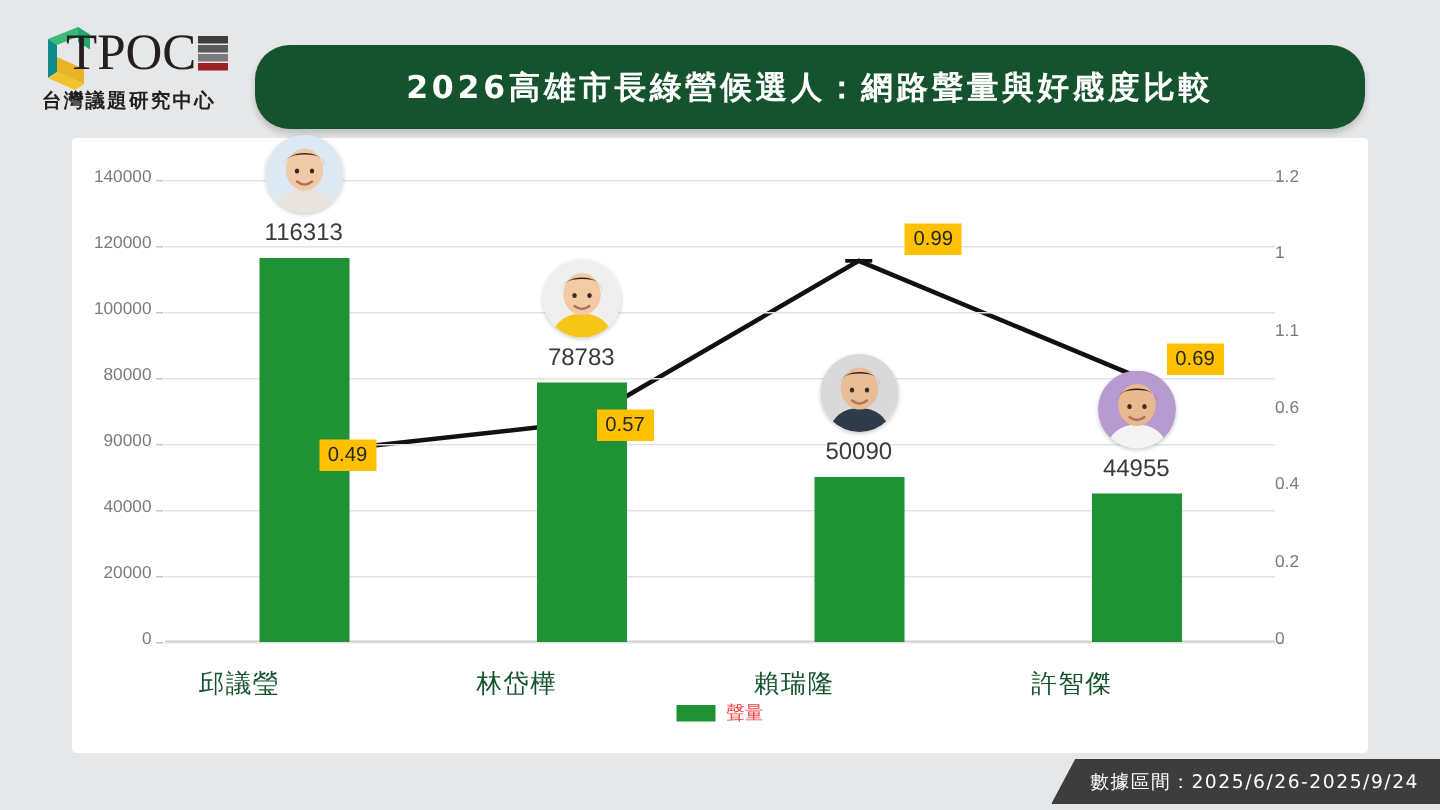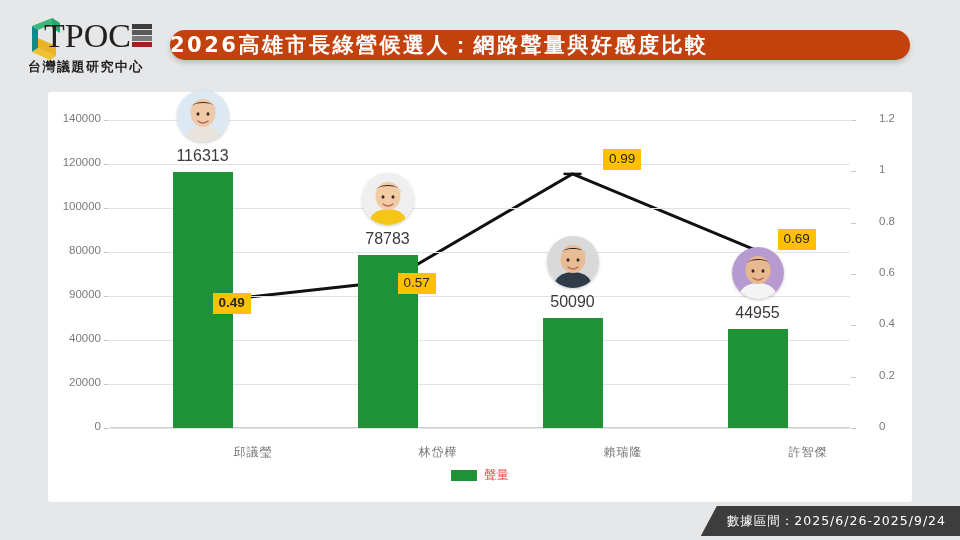--- a/index.html
+++ b/index.html
@@ -40,24 +40,24 @@
   .logo-badge i:nth-child(4){ background:#9b2123; }
   .logo-sub {
     position: absolute; left: 14px; top: 44px;
     font-size: 13px; font-weight: 700; color: #231f20;
     letter-spacing: 1.5px;
     font-family: "DejaVu Sans", sans-serif;
   }
 
   .title-pill {
     position: absolute; left: 170px; top: 30px;
-    width: 740px; height: 30px;
-    background: #c2410c;
+    width: 740px; height: 56px;
+    background: #14532d;
     border-radius: 23px;
-    display: flex; align-items: center; justify-content: flex-start;
+    display: flex; align-items: center; justify-content: center;
     box-shadow: 0 3px 5px rgba(0,0,0,0.18);
   }
   .title-pill span {
     color: #ffffff; font-size: 21px; font-weight: 700;
     letter-spacing: 2.5px;
     font-family: "DejaVu Sans", sans-serif;
     white-space: nowrap;
   }
 
   
@@ -79,40 +79,40 @@
   .axis-base {
     position: absolute; left: 0; width: 100%; height: 1px;
     background: #cfcfcf; bottom: 0;
   }
   .ytick-l, .ytick-r {
     position: absolute; font-size: 11.5px; color: #7a7a7a;
     font-family: "Liberation Sans", sans-serif;
     white-space: nowrap;
   }
   .ytick-l { right: 100%; margin-right: 9px; text-align: right; }
-  .ytick-r { left: 100%; margin-left: 29px; text-align: right; }
+  .ytick-r { left: 100%; margin-left: 0; text-align: right; }
   .tickmark-l, .tickmark-r {
     position: absolute; width: 5px; height: 1px; background: #c8c8c8;
   }
   .tickmark-l { right: 100%; margin-right: 1px; }
   .tickmark-r { left: 100%; margin-left: 1px; }
 
   .bar {
     position: absolute; bottom: 0; width: 60px;
     background: #1e9234;
   }
   .bar-value {
     position: absolute; width: 120px; text-align: center;
     font-size: 16px; color: #3a3a3a;
     font-family: "Liberation Sans", sans-serif;
   }
 
   .cat-label {
-    position: absolute; width: 140px; text-align: right;
-    font-size: 12px; color: #737373;
+    position: absolute; width: 140px; text-align: left;
+    font-size: 17px; color: #14532d;
     font-family: "DejaVu Sans", sans-serif;
     letter-spacing: 1px;
   }
 
   
   .avatar {
     position: absolute; width: 52px; height: 52px;
     border-radius: 50%; overflow: hidden;
     box-shadow: 0 1px 3px rgba(0,0,0,0.22);
   }
@@ -222,21 +222,21 @@
         <div class="ytick-l" style="top: -8px;">140000</div>
         <div class="tickmark-r" style="top: 308px;"></div>
         <div class="ytick-r" style="top: 300px;">0</div>
         <div class="tickmark-r" style="top: 256.667px;"></div>
         <div class="ytick-r" style="top: 248.667px;">0.2</div>
         <div class="tickmark-r" style="top: 205.333px;"></div>
         <div class="ytick-r" style="top: 197.333px;">0.4</div>
         <div class="tickmark-r" style="top: 154px;"></div>
         <div class="ytick-r" style="top: 146px;">0.6</div>
         <div class="tickmark-r" style="top: 102.667px;"></div>
-        <div class="ytick-r" style="top: 94.6667px;">0.8</div>
+        <div class="ytick-r" style="top: 94.6667px;">1.1</div>
         <div class="tickmark-r" style="top: 51.3333px;"></div>
         <div class="ytick-r" style="top: 43.3333px;">1</div>
         <div class="tickmark-r" style="top: -5.68434e-14px;"></div>
         <div class="ytick-r" style="top: -8px;">1.2</div>
         <div class="axis-base"></div>
         <div class="bar" style="left: 62.5px; height: 255.889px; background: rgb(30, 146, 52);"></div>
         <div class="bar-value" style="left: 32.5px; top: 27.1114px;">116313</div>
         <div class="avatar" style="left: 66.5px; top: -29.8886px;">
 <svg viewBox="0 0 52 52" xmlns="http://www.w3.org/2000/svg">
   <rect width="52" height="52" fill="#dce9f2"></rect>
@@ -284,21 +284,21 @@
   <rect width="52" height="52" fill="#b79bd0"></rect>
   <ellipse cx="26" cy="50" rx="19" ry="14" fill="#f4f4f4"></ellipse>
   <ellipse cx="26" cy="23" rx="12.5" ry="14" fill="#e8b88f"></ellipse>
   <path d="M12.5 21 C12.5 9, 39.5 9, 39.5 21 C39.5 16, 36 13, 26 13 C16.5 13, 12.5 16, 12.5 21 Z" fill="#241c16"></path>
   <ellipse cx="21" cy="24" rx="1.5" ry="1.7" fill="#3a2a20"></ellipse>
   <ellipse cx="31" cy="24" rx="1.5" ry="1.7" fill="#3a2a20"></ellipse>
   <path d="M21 31 Q26 35 31 31" stroke="#b5705c" stroke-width="1.6" fill="none" stroke-linecap="round"></path>
 </svg>
         </div>
         <div class="cat-label" style="left: 577.5px; top: 324px;">許智傑</div>
-        <div class="pn-label" style="left: 102.5px; top: 173.233px; background: rgb(255, 192, 0); font-weight: bold;">0.49</div>
+        <div class="pn-label" style="left: 102.5px; top: 173.233px; background: rgb(255, 192, 0);">0.49</div>
         <div class="pn-label" style="left: 287.5px; top: 152.7px; background: rgb(255, 192, 0);">0.57</div>
         <div class="pn-label" style="left: 493px; top: 28.9px; background: rgb(255, 192, 0);">0.99</div>
         <div class="pn-label" style="left: 667.5px; top: 108.9px; background: rgb(255, 192, 0);">0.69</div>
       </div>
 
     <div class="legend">
       <div class="legend-item">
         <span class="swatch-bar"></span>
         <span class="lbl">聲量</span>
       </div>

